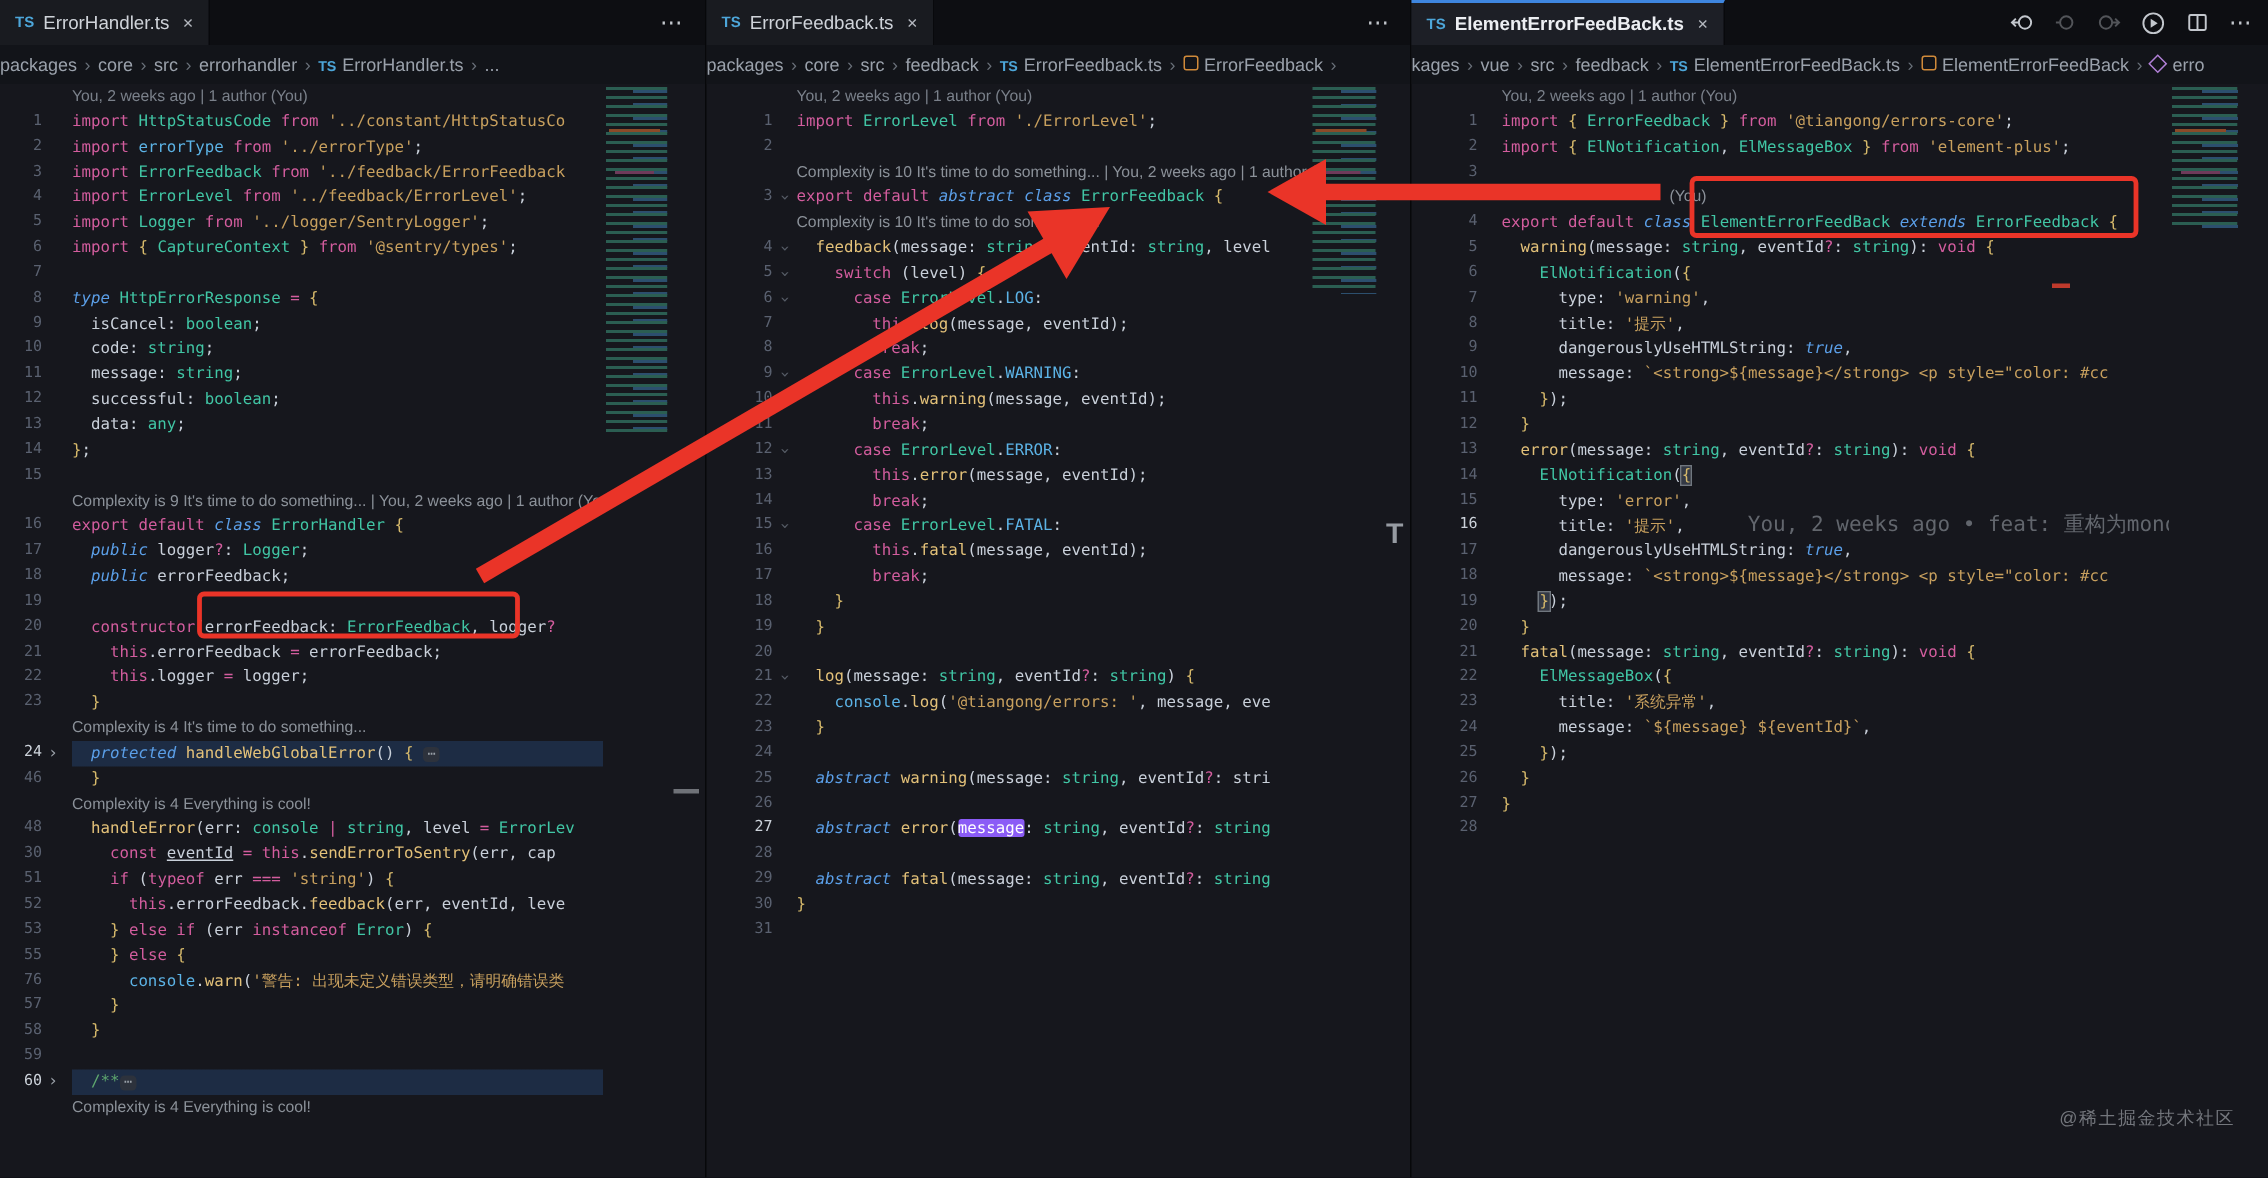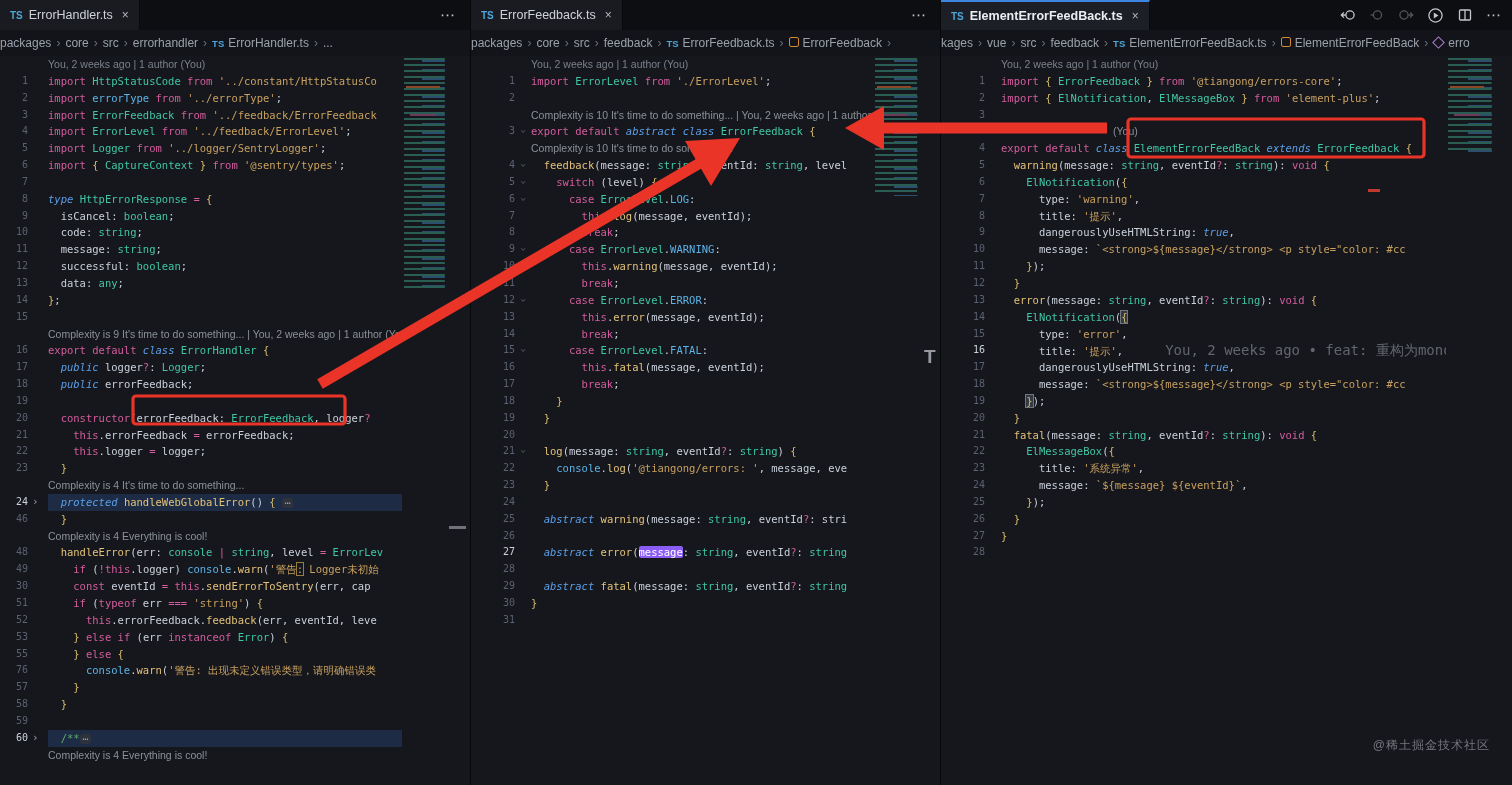--- a/index.html
+++ b/index.html
@@ -36,21 +36,21 @@
   .fold.v{color:#565c66;transform:rotate(90deg);transform-origin:center}
   .code{display:block;padding-left:var(--cs)}
   .meta .code{color:#8b9199;font:10.5px/16.85px "Liberation Sans",sans-serif}
   .blame .code{color:#7a808a;font:10.5px/16.85px "Liberation Sans",sans-serif}
   .iblame{color:#62666d;font-size:14px;padding-left:42px}
   
   .str{color:#c8a05e}.kw{color:#d35d9e}.op{color:#d35d9e}
   .kwb{color:#5b9fe8;font-style:italic}
   .ty{color:#41c6a5}.en{color:#5cb3e6}.fn{color:#e3c179}.br{color:#d6b96b}.com{color:#5fa86f}
   .sel{background:#8b5cf6;color:#fff;border-radius:2px}
-  .und{}
+  .und{text-decoration:underline}
   .boxed{outline:1px solid #96803d}
   .brkt{outline:1px solid #70777f;background:#333945}
   .fe{color:#99a0a8;background:#2d323c;border-radius:3px;padding:0 3px;font-size:9px}
   
   .minimap{position:absolute;background:
     linear-gradient(#8a4a28,#8a4a28) 4px 30px/34px 2px no-repeat,
     linear-gradient(#6e3a5a,#6e3a5a) 8px 58px/26px 2px no-repeat,
     repeating-linear-gradient(to bottom,#2b5e52 0 2px,transparent 2px 6px) 2px 2px/68% 100% no-repeat,
     repeating-linear-gradient(to bottom,#2c4f6e 0 2px,transparent 2px 9px) 55% 4px/38% 100% no-repeat}
   #mm0{left:402px;top:56px;width:60px;height:234px}
@@ -114,21 +114,20 @@
         <div class="row"><span class="ln">19</span><span class="code"></span></div>
         <div class="row"><span class="ln">20</span><span class="code">  <span class="kw">constructor</span>(errorFeedback: <span class="ty">ErrorFeedback</span>, logger<span class="op">?</span></span></div>
         <div class="row"><span class="ln">21</span><span class="code">    <span class="kw">this</span>.errorFeedback <span class="op">=</span> errorFeedback;</span></div>
         <div class="row"><span class="ln">22</span><span class="code">    <span class="kw">this</span>.logger <span class="op">=</span> logger;</span></div>
         <div class="row"><span class="ln">23</span><span class="code">  <span class="br">}</span></span></div>
         <div class="row meta"><span class="code">Complexity is 4 It's time to do something...</span></div>
         <div class="row hl"><span class="ln">24</span><span class="fold">›</span><span class="code">  <span class="kwb">protected</span> <span class="fn">handleWebGlobalError</span>() <span class="br">{</span> <span class="fe">⋯</span></span></div>
         <div class="row"><span class="ln">46</span><span class="code">  <span class="br">}</span></span></div>
         <div class="row meta"><span class="code">Complexity is 4 Everything is cool!</span></div>
         <div class="row"><span class="ln">48</span><span class="code">  <span class="fn">handleError</span>(err: <span class="ty">console</span> <span class="op">|</span> <span class="ty">string</span>, level <span class="op">=</span> <span class="ty">ErrorLev</span></span></div>
-        <div class="row"><span class="ln">49</span><span class="code">    <span class="kw">if</span> (<span class="op">!</span><span class="kw">this</span>.logger) <span class="en">console</span>.<span class="fn">warn</span>(<span class="str">'警告<span class="boxed">:</span> Logger未初始</span></span></div>
         <div class="row"><span class="ln">30</span><span class="code">    <span class="kw">const</span> <span class="und">eventId</span> <span class="op">=</span> <span class="kw">this</span>.<span class="fn">sendErrorToSentry</span>(err, cap</span></div>
         <div class="row"><span class="ln">51</span><span class="code">    <span class="kw">if</span> (<span class="kw">typeof</span> err <span class="op">===</span> <span class="str">'string'</span>) <span class="br">{</span></span></div>
         <div class="row"><span class="ln">52</span><span class="code">      <span class="kw">this</span>.errorFeedback.<span class="fn">feedback</span>(err, eventId, leve</span></div>
         <div class="row"><span class="ln">53</span><span class="code">    <span class="br">}</span> <span class="kw">else</span> <span class="kw">if</span> (err <span class="kw">instanceof</span> <span class="ty">Error</span>) <span class="br">{</span></span></div>
         <div class="row"><span class="ln">55</span><span class="code">    <span class="br">}</span> <span class="kw">else</span> <span class="br">{</span></span></div>
         <div class="row"><span class="ln">76</span><span class="code">      <span class="en">console</span>.<span class="fn">warn</span>(<span class="str">'警告: 出现未定义错误类型，请明确错误类</span></span></div>
         <div class="row"><span class="ln">57</span><span class="code">    <span class="br">}</span></span></div>
         <div class="row"><span class="ln">58</span><span class="code">  <span class="br">}</span></span></div>
         <div class="row"><span class="ln">59</span><span class="code"></span></div>
         <div class="row hl"><span class="ln">60</span><span class="fold">›</span><span class="code">  <span class="com">/**</span><span class="fe">⋯</span></span></div>

